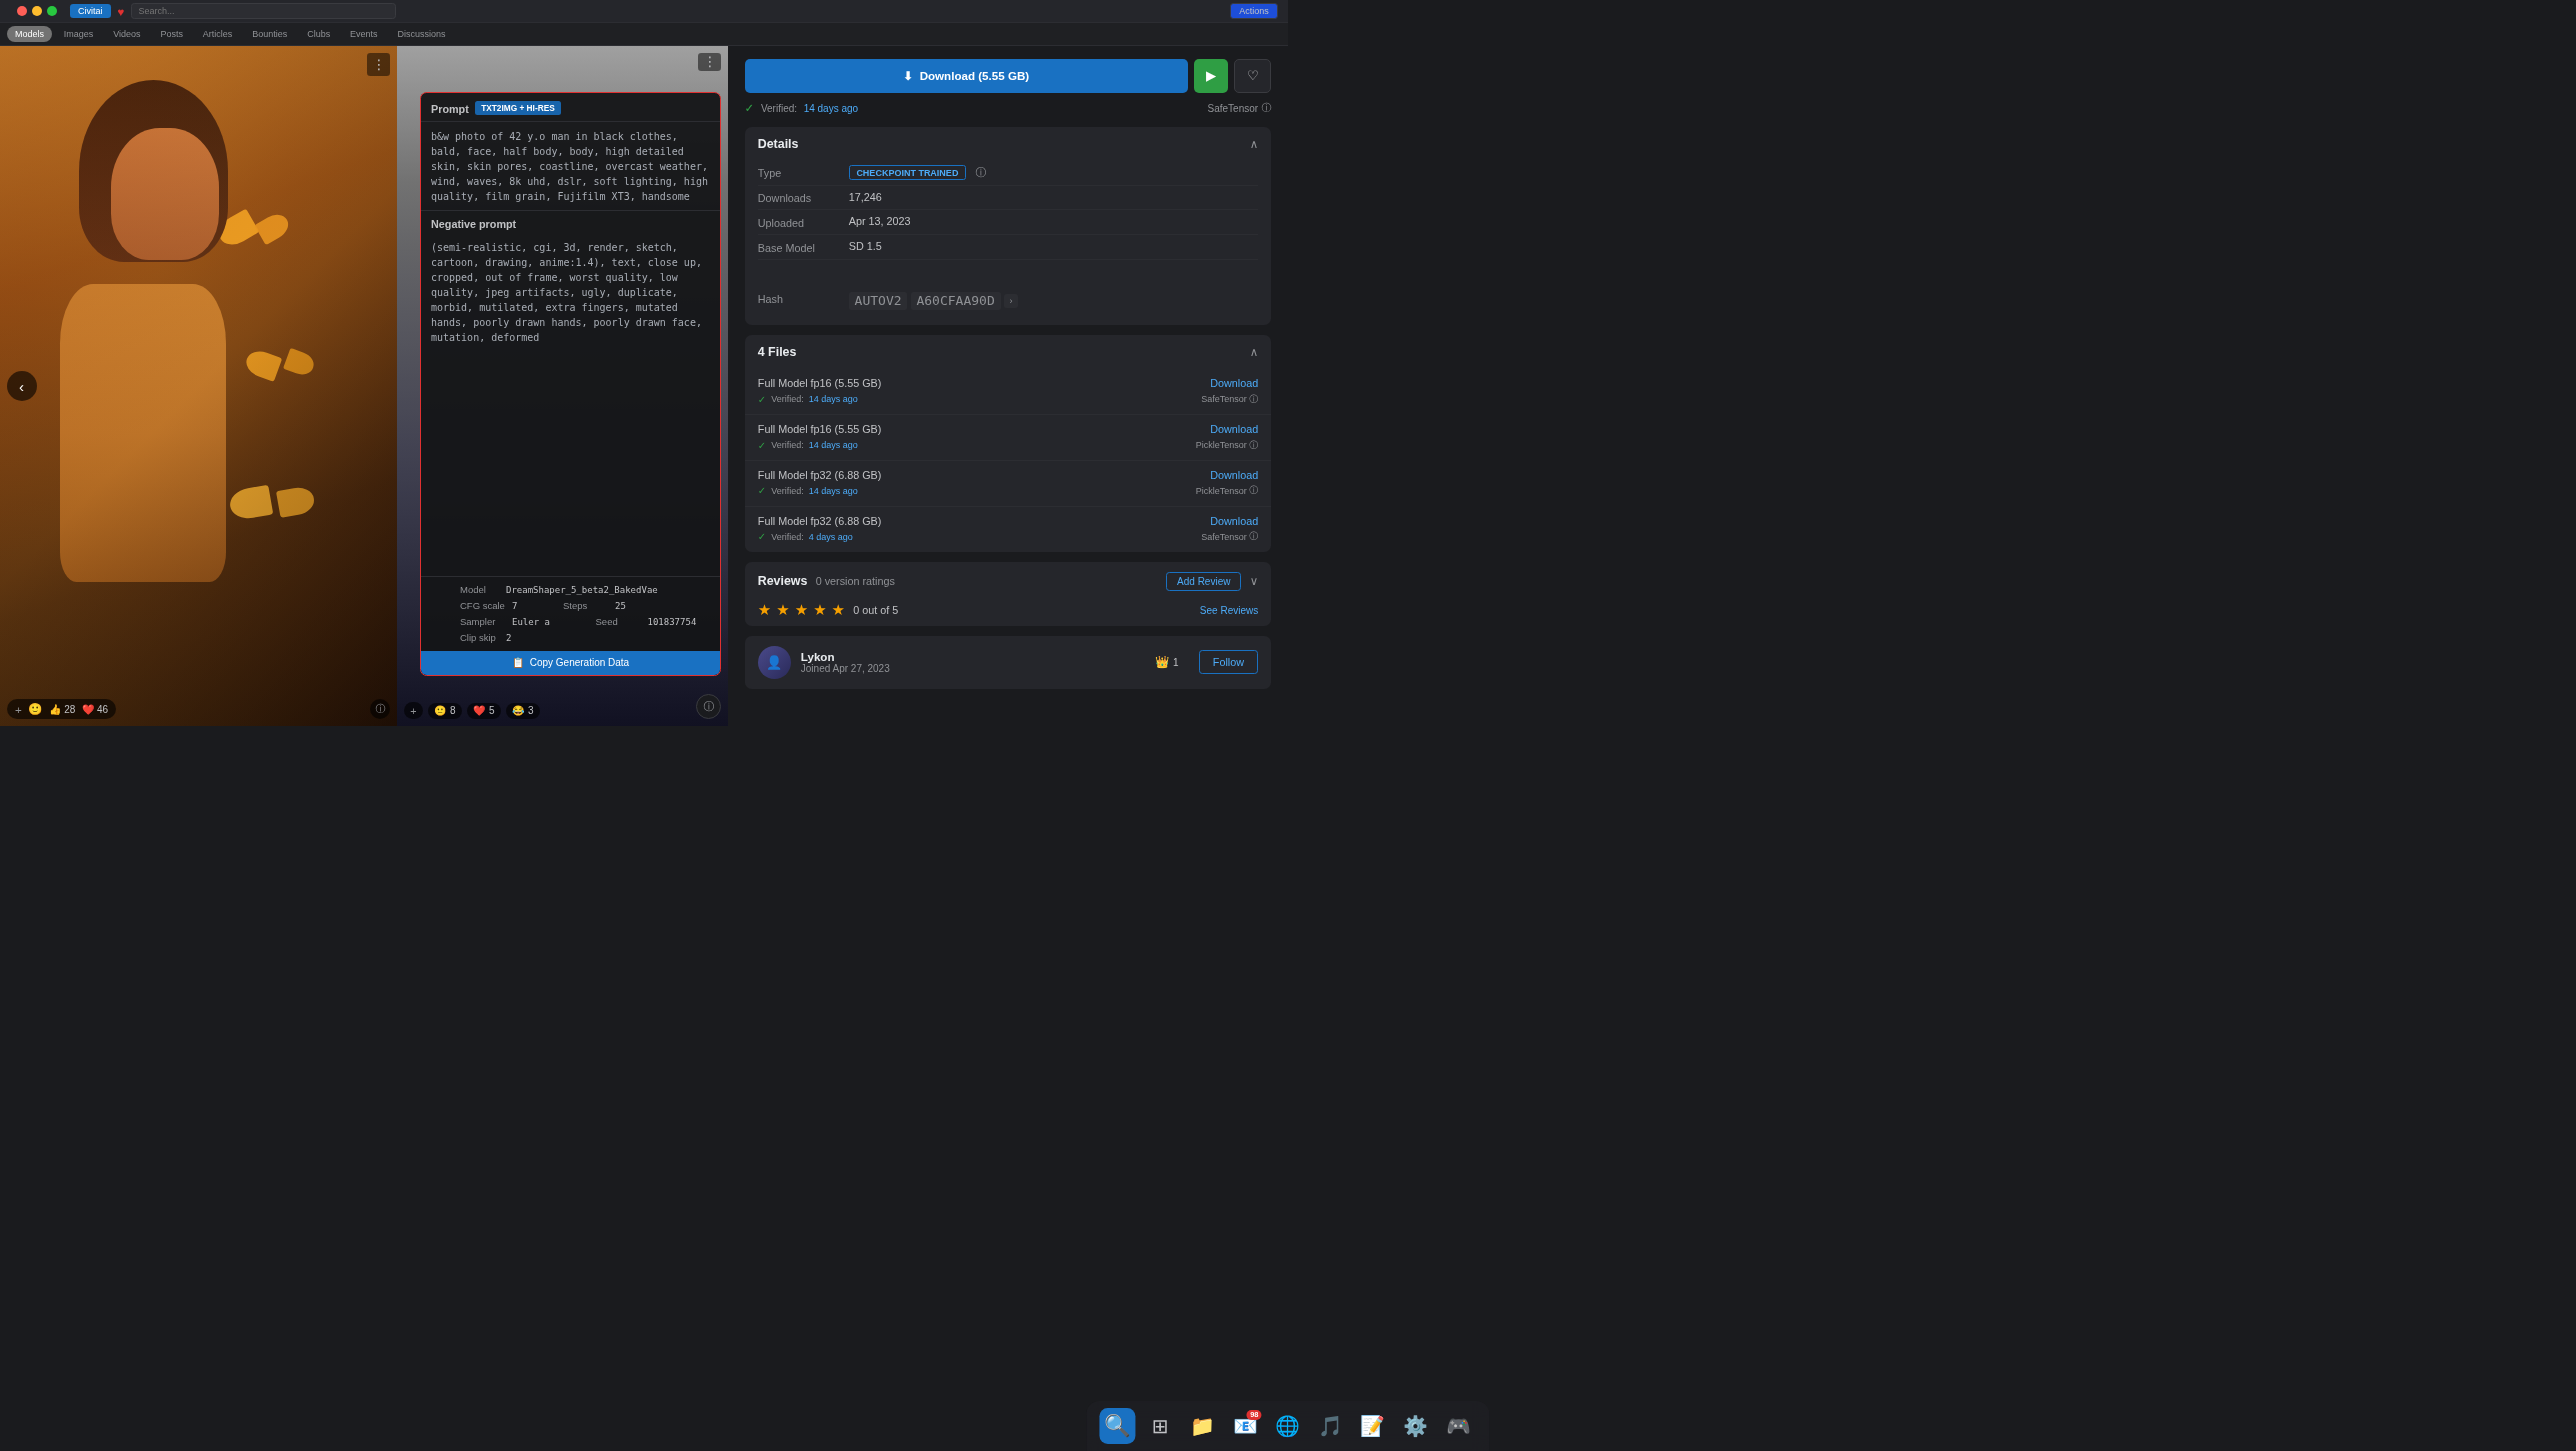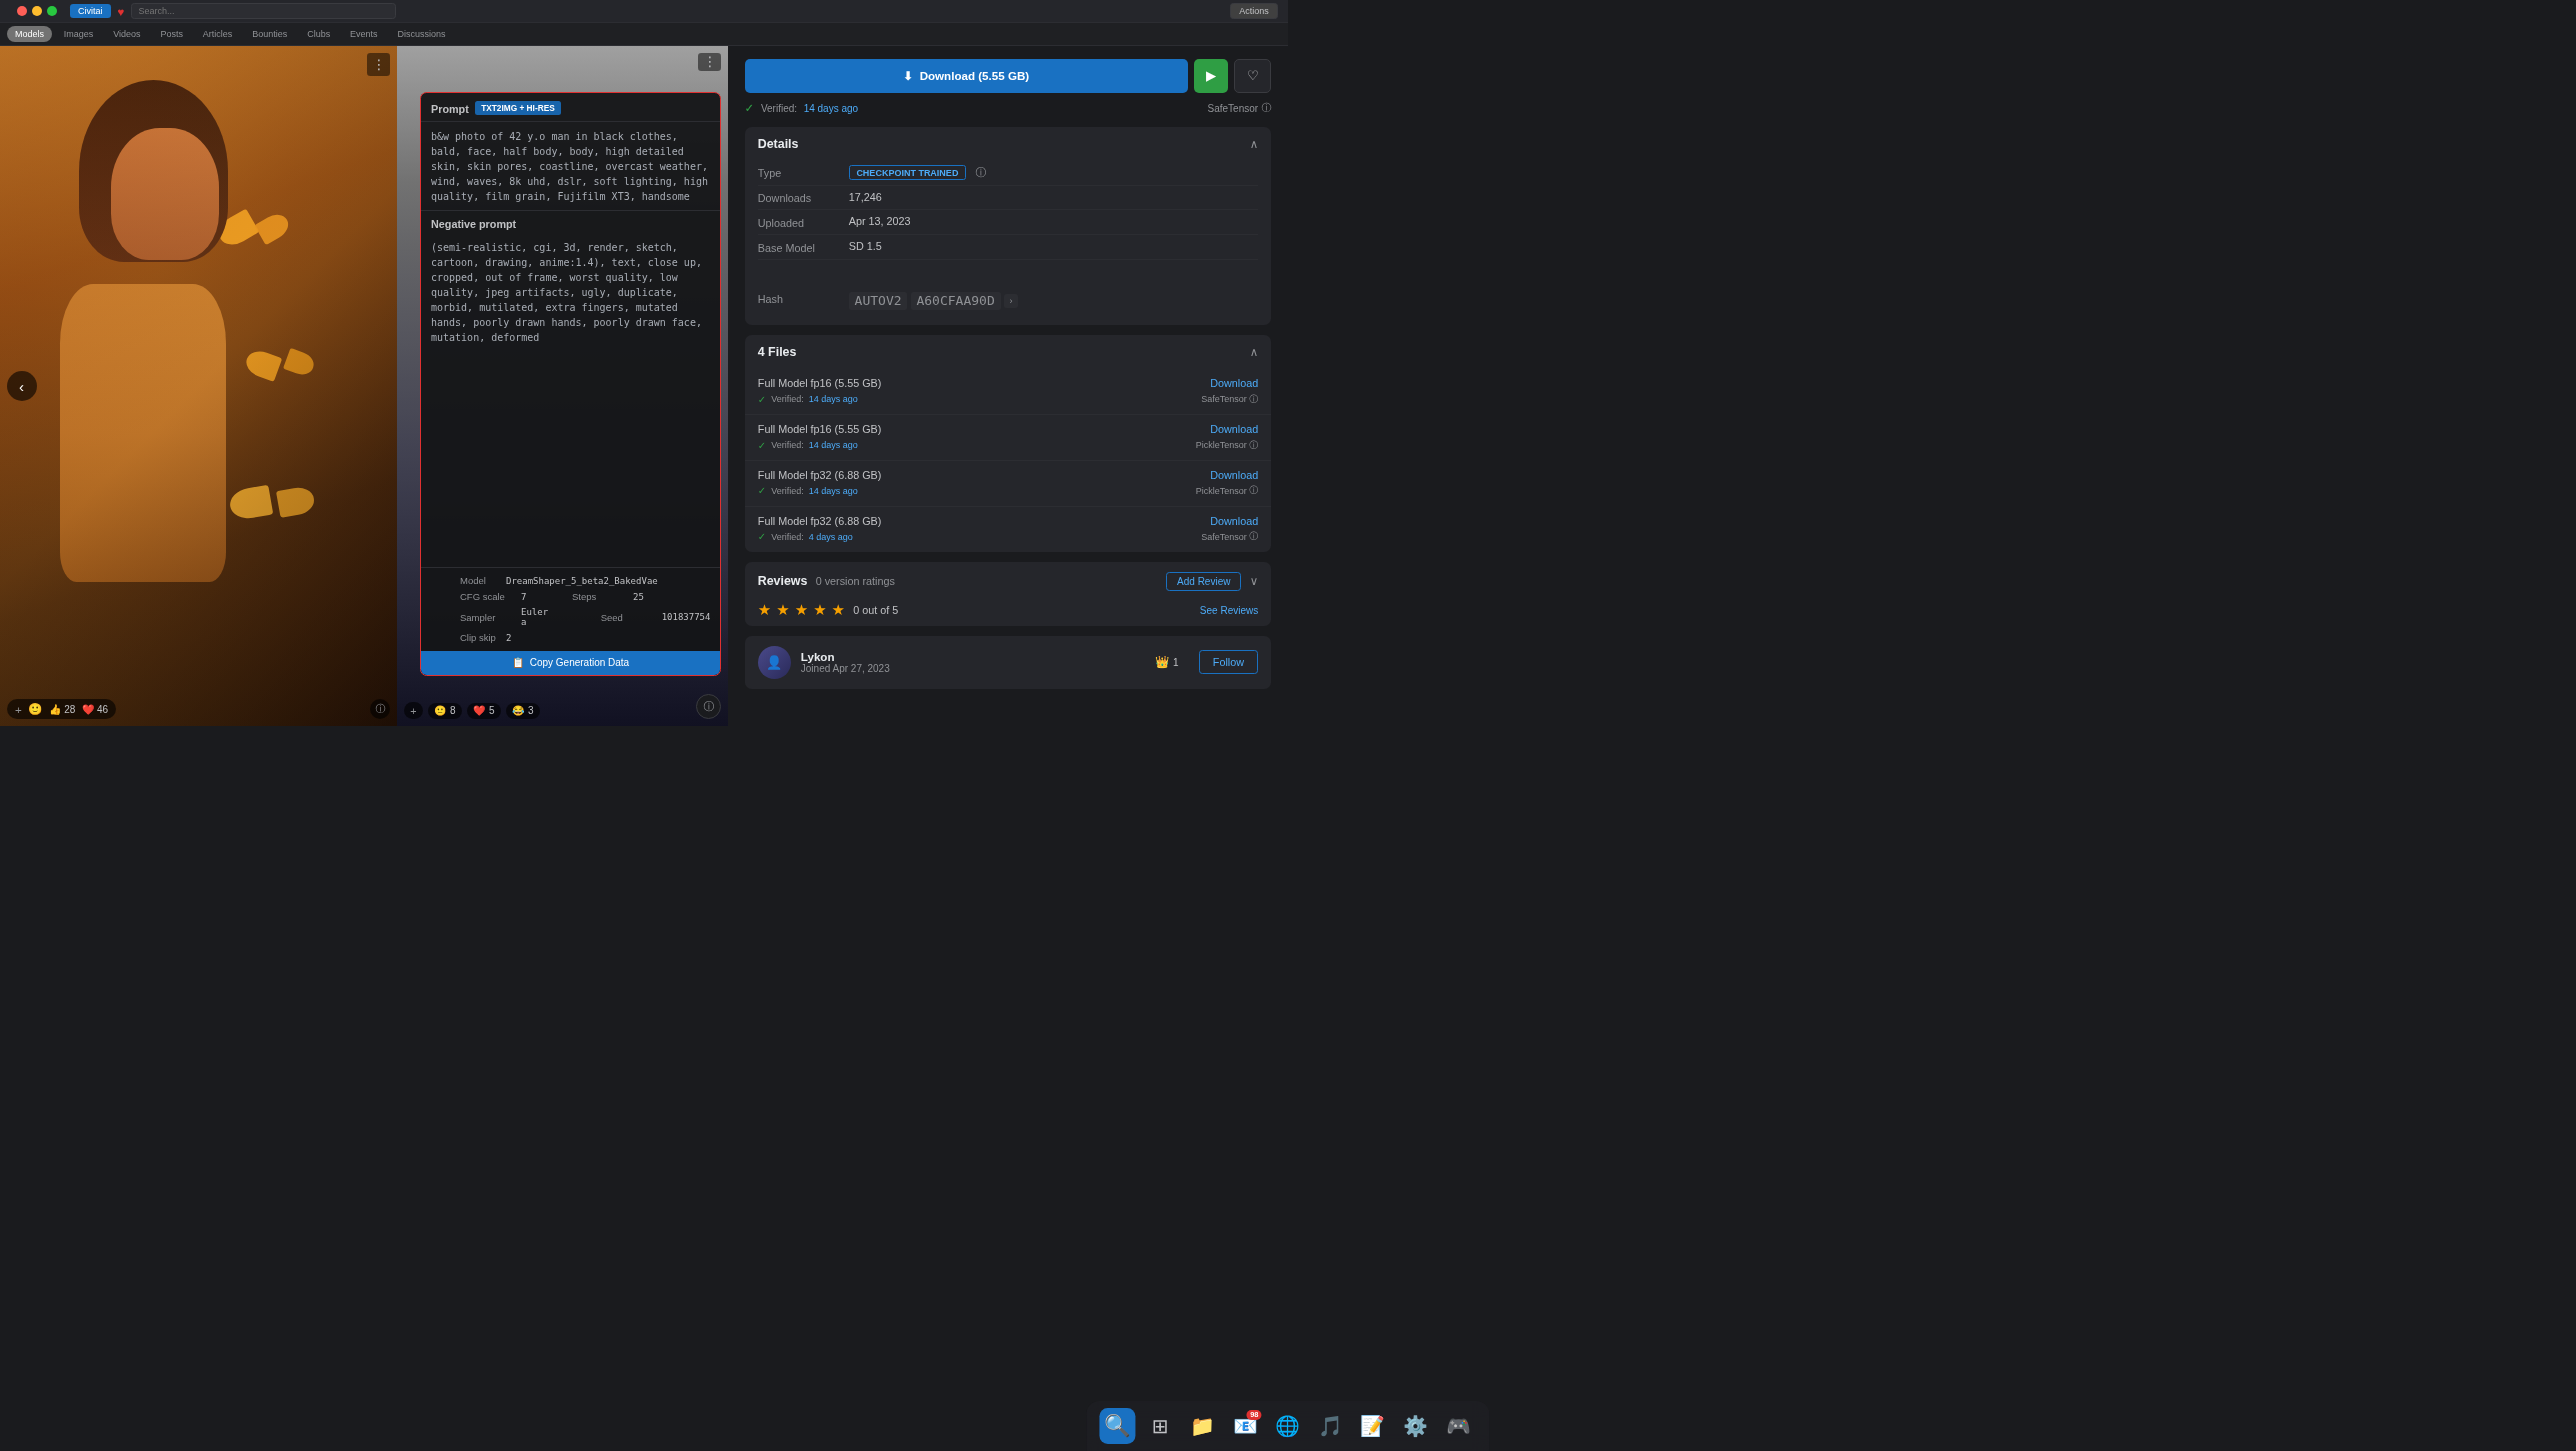--- a/index.html
+++ b/index.html
@@ -42,21 +42,21 @@
       background: #2c2d32;
       border: 0.8px solid #3a3b40;
       border-radius: 3.3px;
       color: #c1c2c5;
       padding: 1.7px 6.6px;
       font-size: 9px;
       height: 16.6px;
     }
     .nav-actions {
       margin-left: auto;
-      background: #404040;
+      background: #1d4ed8;
       border: 0.8px solid #3a3b40;
       border-radius: 3.3px;
       padding: 1.7px 8.3px;
       font-size: 9px;
       color: #c1c2c5;
       cursor: pointer;
     }
 
     
     .secondary-nav {
@@ -328,21 +328,21 @@
     }
 
     .meta-row-pair {
       display: flex;
       gap: 16.6px;
     }
 
     .meta-pair-item {
       display: flex;
       align-items: center;
-      gap: 15px;
+      gap: 6px;
       justify-content: flex-end;
     }
 
     .copy-btn {
       width: calc(100% - 0px);
       background: #1971c2;
       color: white;
       border: none;
       border-radius: 0 0 5px 5px;
       padding: 6.6px;

